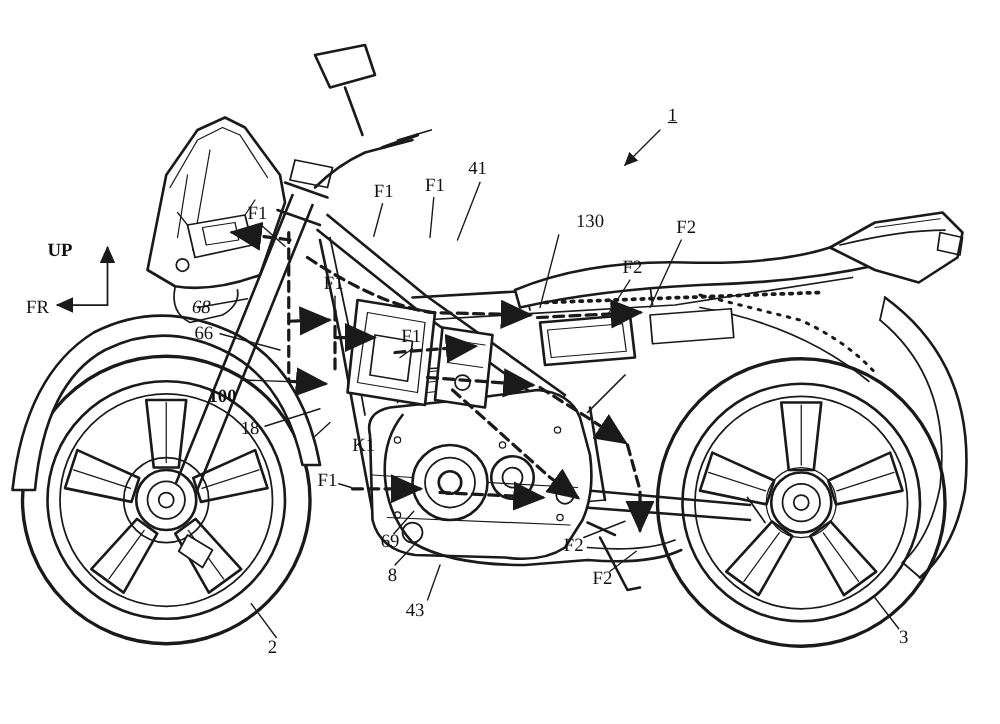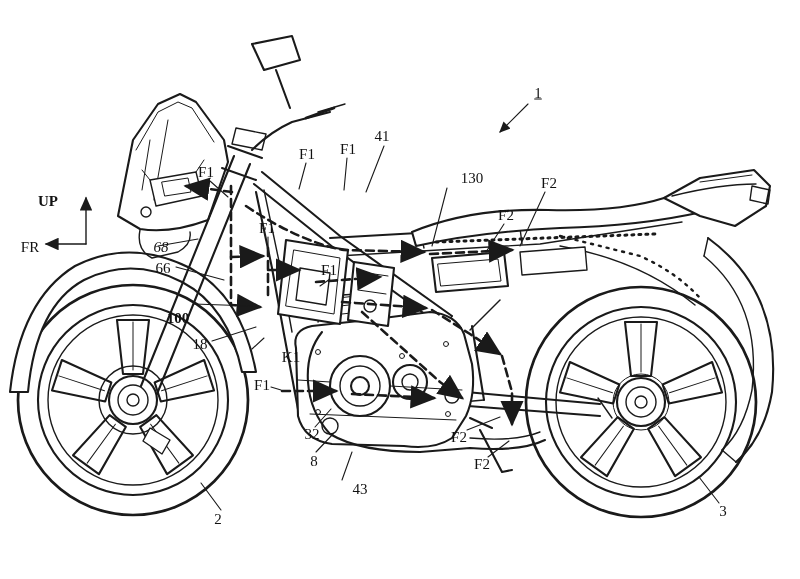--- a/index.html
+++ b/index.html
@@ -262,21 +262,21 @@
       <span class="ref-label" style="left: 267px; top: 228px;">F1</span>
       <span class="ref-label" style="left: 329px; top: 270px;">F1</span>
       <span class="ref-label" style="left: 48px; top: 201px; font-weight: bold;">UP</span>
       <span class="ref-label" style="left: 30px; top: 247px;">FR</span>
       <span class="ref-label" style="left: 161px; top: 247px; font-style: italic;">68</span>
       <span class="ref-label" style="left: 163px; top: 268px;">66</span>
       <span class="ref-label" style="left: 178px; top: 318px; font-weight: bold;">100</span>
       <span class="ref-label" style="left: 200px; top: 344px;">18</span>
       <span class="ref-label" style="left: 247px; top: 357px; margin-left: 44px;">K1</span>
       <span class="ref-label" style="left: 262px; top: 385px;">F1</span>
-      <span class="ref-label" style="left: 312px; top: 434px;">32</span>
+      <span class="ref-label" style="left: 312px; top: 434px;">69</span>
       <span class="ref-label" style="left: 314px; top: 461px;">8</span>
-      <span class="ref-label" style="left: 360px; top: 489px;">43</span>
+      <span class="ref-label" style="left: 332px; top: 489px;">43</span>
       <span class="ref-label" style="left: 459px; top: 437px;">F2</span>
       <span class="ref-label" style="left: 482px; top: 464px;">F2</span>
       <span class="ref-label" style="left: 218px; top: 519px;">2</span>
       <span class="ref-label" style="left: 723px; top: 511px;">3</span>
     </div>
 </div>
 
 </body></html>

